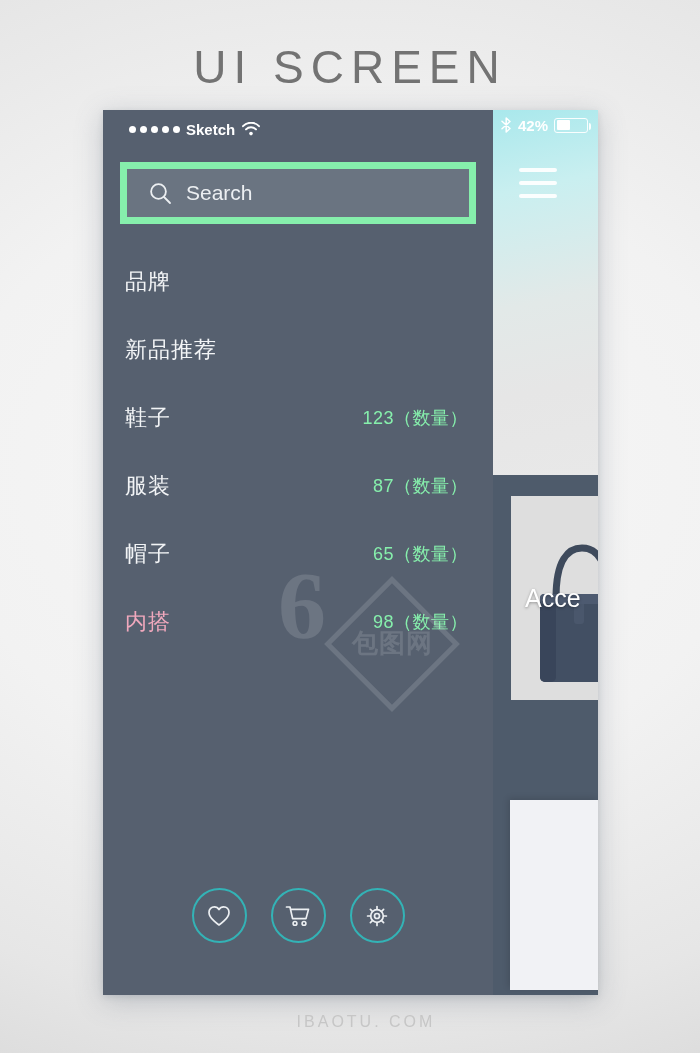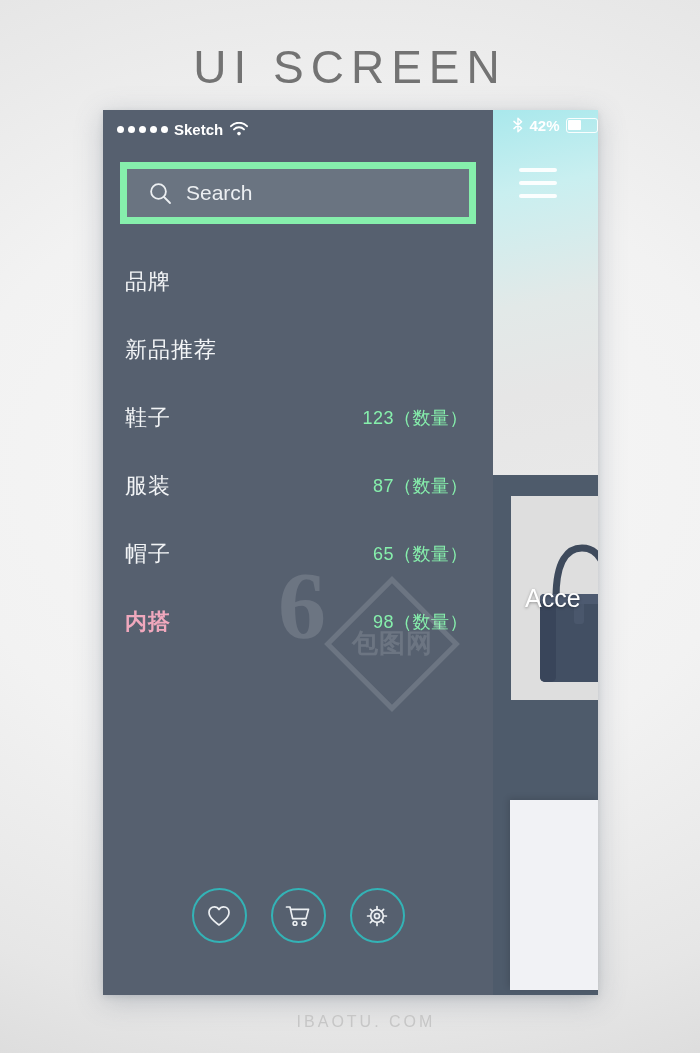--- a/index.html
+++ b/index.html
@@ -46,21 +46,21 @@
     background:#4e5b6b;
     overflow:hidden;
   }
   .rs-hero {
     position:absolute; left:5px; top:0; right:0; height:365px;
     background:linear-gradient(168deg,#a9e8ec 0%, #c9eff0 22%, #e2e9e8 52%, #e6e6e6 75%, #e8e8e8 100%);
   }
   .rs-statusbar {
     position:absolute; top:0; left:0; right:0; height:30px;
     display:flex; align-items:center; gap:6px;
-    padding-left:20px;
+    padding-left:8px;
     color:#ffffff; font-size:15px; font-weight:600;
   }
   .bt-icon { width:11px; height:16px; display:block; }
   .battery {
     width:34px; height:15px; border:1.6px solid rgba(255,255,255,.92);
     border-radius:3px; position:relative; display:inline-block;
   }
   .battery::after{
     content:""; position:absolute; right:-4px; top:4px;
     width:2.5px; height:7px; background:rgba(255,255,255,.92); border-radius:0 2px 2px 0;
@@ -105,21 +105,21 @@
   
   .sidebar {
     position:absolute; left:0; top:0;
     width:390px; height:100%;
     background:#56606f;
     overflow:hidden;
   }
   .sb-statusbar {
     height:38px; display:flex; align-items:center;
     color:#fff; font-size:15px; font-weight:600;
-    padding:0 14px;
+    padding:0 26px;
     position:relative;
   }
   .dots { display:flex; gap:4px; align-items:center; margin-right:6px; }
   .dots i { width:7px; height:7px; border-radius:50%; background:#fff; display:block; }
   .carrier { font-size:15px; }
   .wifi { margin-left:7px; display:block; }
   .clock {
     position:absolute; left:0; width:100%; text-align:center;
     font-size:15px; font-weight:600; pointer-events:none;
   }
@@ -136,21 +136,21 @@
   .search-placeholder { color:#eceff2; font-size:21px; }
 
   
   .menu { margin-top:24px; }
   .menu-item {
     display:flex; align-items:center; justify-content:space-between;
     padding:0 25px 0 22px;
     height:68px;
   }
   .menu-label { font-size:22px; color:#f2f4f6; letter-spacing:1px; }
-  .menu-label.accent { color:#f0a8bd;font-weight:bold; }
+  .menu-label.accent { color:#f0a8bd; }
   .menu-count { font-size:18px; color:#86efac; letter-spacing:.5px; }
 
   
   .actions {
     position:absolute; left:0; bottom:52px; width:390px;
     display:flex; justify-content:center; gap:24px;
   }
   .action-btn {
     width:55px; height:55px; border-radius:50%;
     border:2px solid #33b3b6;

